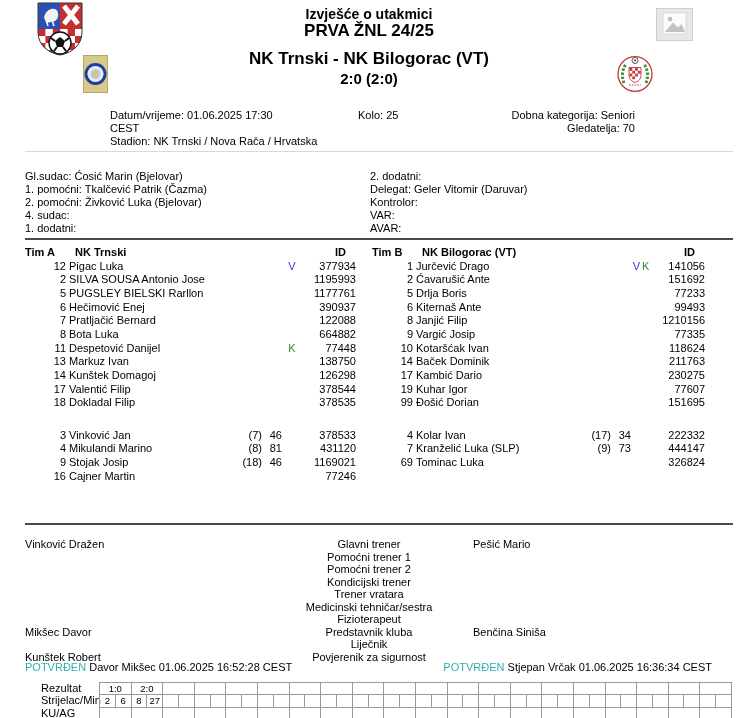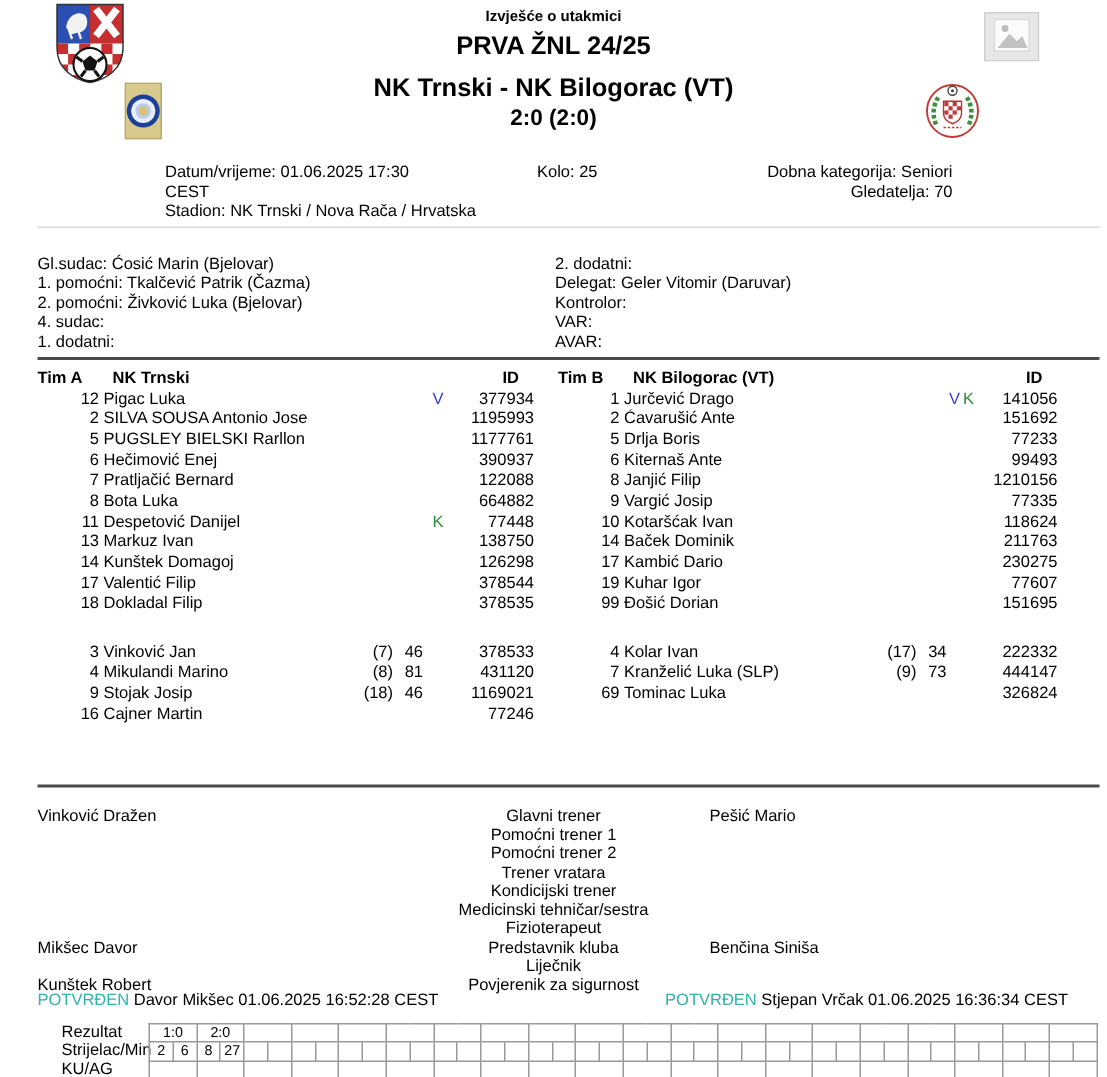--- a/index.html
+++ b/index.html
@@ -1,20 +1,20 @@
 <!DOCTYPE html>
 <html><head>
 <meta charset="utf-8">
 <style>
   html,body{margin:0;padding:0;background:#fff;}
   .page{position:relative;width:738px;height:718px;background:#fff;overflow:hidden;
         font-family:"Liberation Sans",sans-serif;font-size:11px;color:#000;}
   .abs{position:absolute;}
   .ttl{position:absolute;left:0;width:738px;text-align:center;font-weight:bold;white-space:nowrap;}
-  .t1{top:6px;font-size:10px;}
+  .t1{top:6px;font-size:14px;}
   .t2{top:21px;font-size:17px;}
   .t3{top:49px;font-size:17px;}
   .t4{top:70px;font-size:15px;}
   .info-left{left:110px;top:109px;line-height:12.8px;}
   .info-round{left:358px;top:109px;}
   .info-right{right:103px;top:109px;text-align:right;line-height:12.8px;}
   .rule{position:absolute;left:25px;width:708px;}
   .rule.light{border-top:1px solid #d9d9d9;}
   .rule.dark{border-top:2px solid #4a4a4a;}
   .officials{top:170px;line-height:13.1px;}
@@ -429,26 +429,26 @@
         <span class="s-c">Pomoćni trener 1</span>
         <span class="s-r"></span>
       </div>
       <div class="srow">
         <span class="s-l"></span>
         <span class="s-c">Pomoćni trener 2</span>
         <span class="s-r"></span>
       </div>
       <div class="srow">
         <span class="s-l"></span>
+        <span class="s-c">Kondicijski trener</span>
+        <span class="s-r"></span>
+      </div>
+      <div class="srow">
+        <span class="s-l"></span>
         <span class="s-c">Trener vratara</span>
-        <span class="s-r"></span>
-      </div>
-      <div class="srow">
-        <span class="s-l"></span>
-        <span class="s-c">Kondicijski trener</span>
         <span class="s-r"></span>
       </div>
       <div class="srow">
         <span class="s-l"></span>
         <span class="s-c">Medicinski tehničar/sestra</span>
         <span class="s-r"></span>
       </div>
       <div class="srow">
         <span class="s-l"></span>
         <span class="s-c">Fizioterapeut</span>

